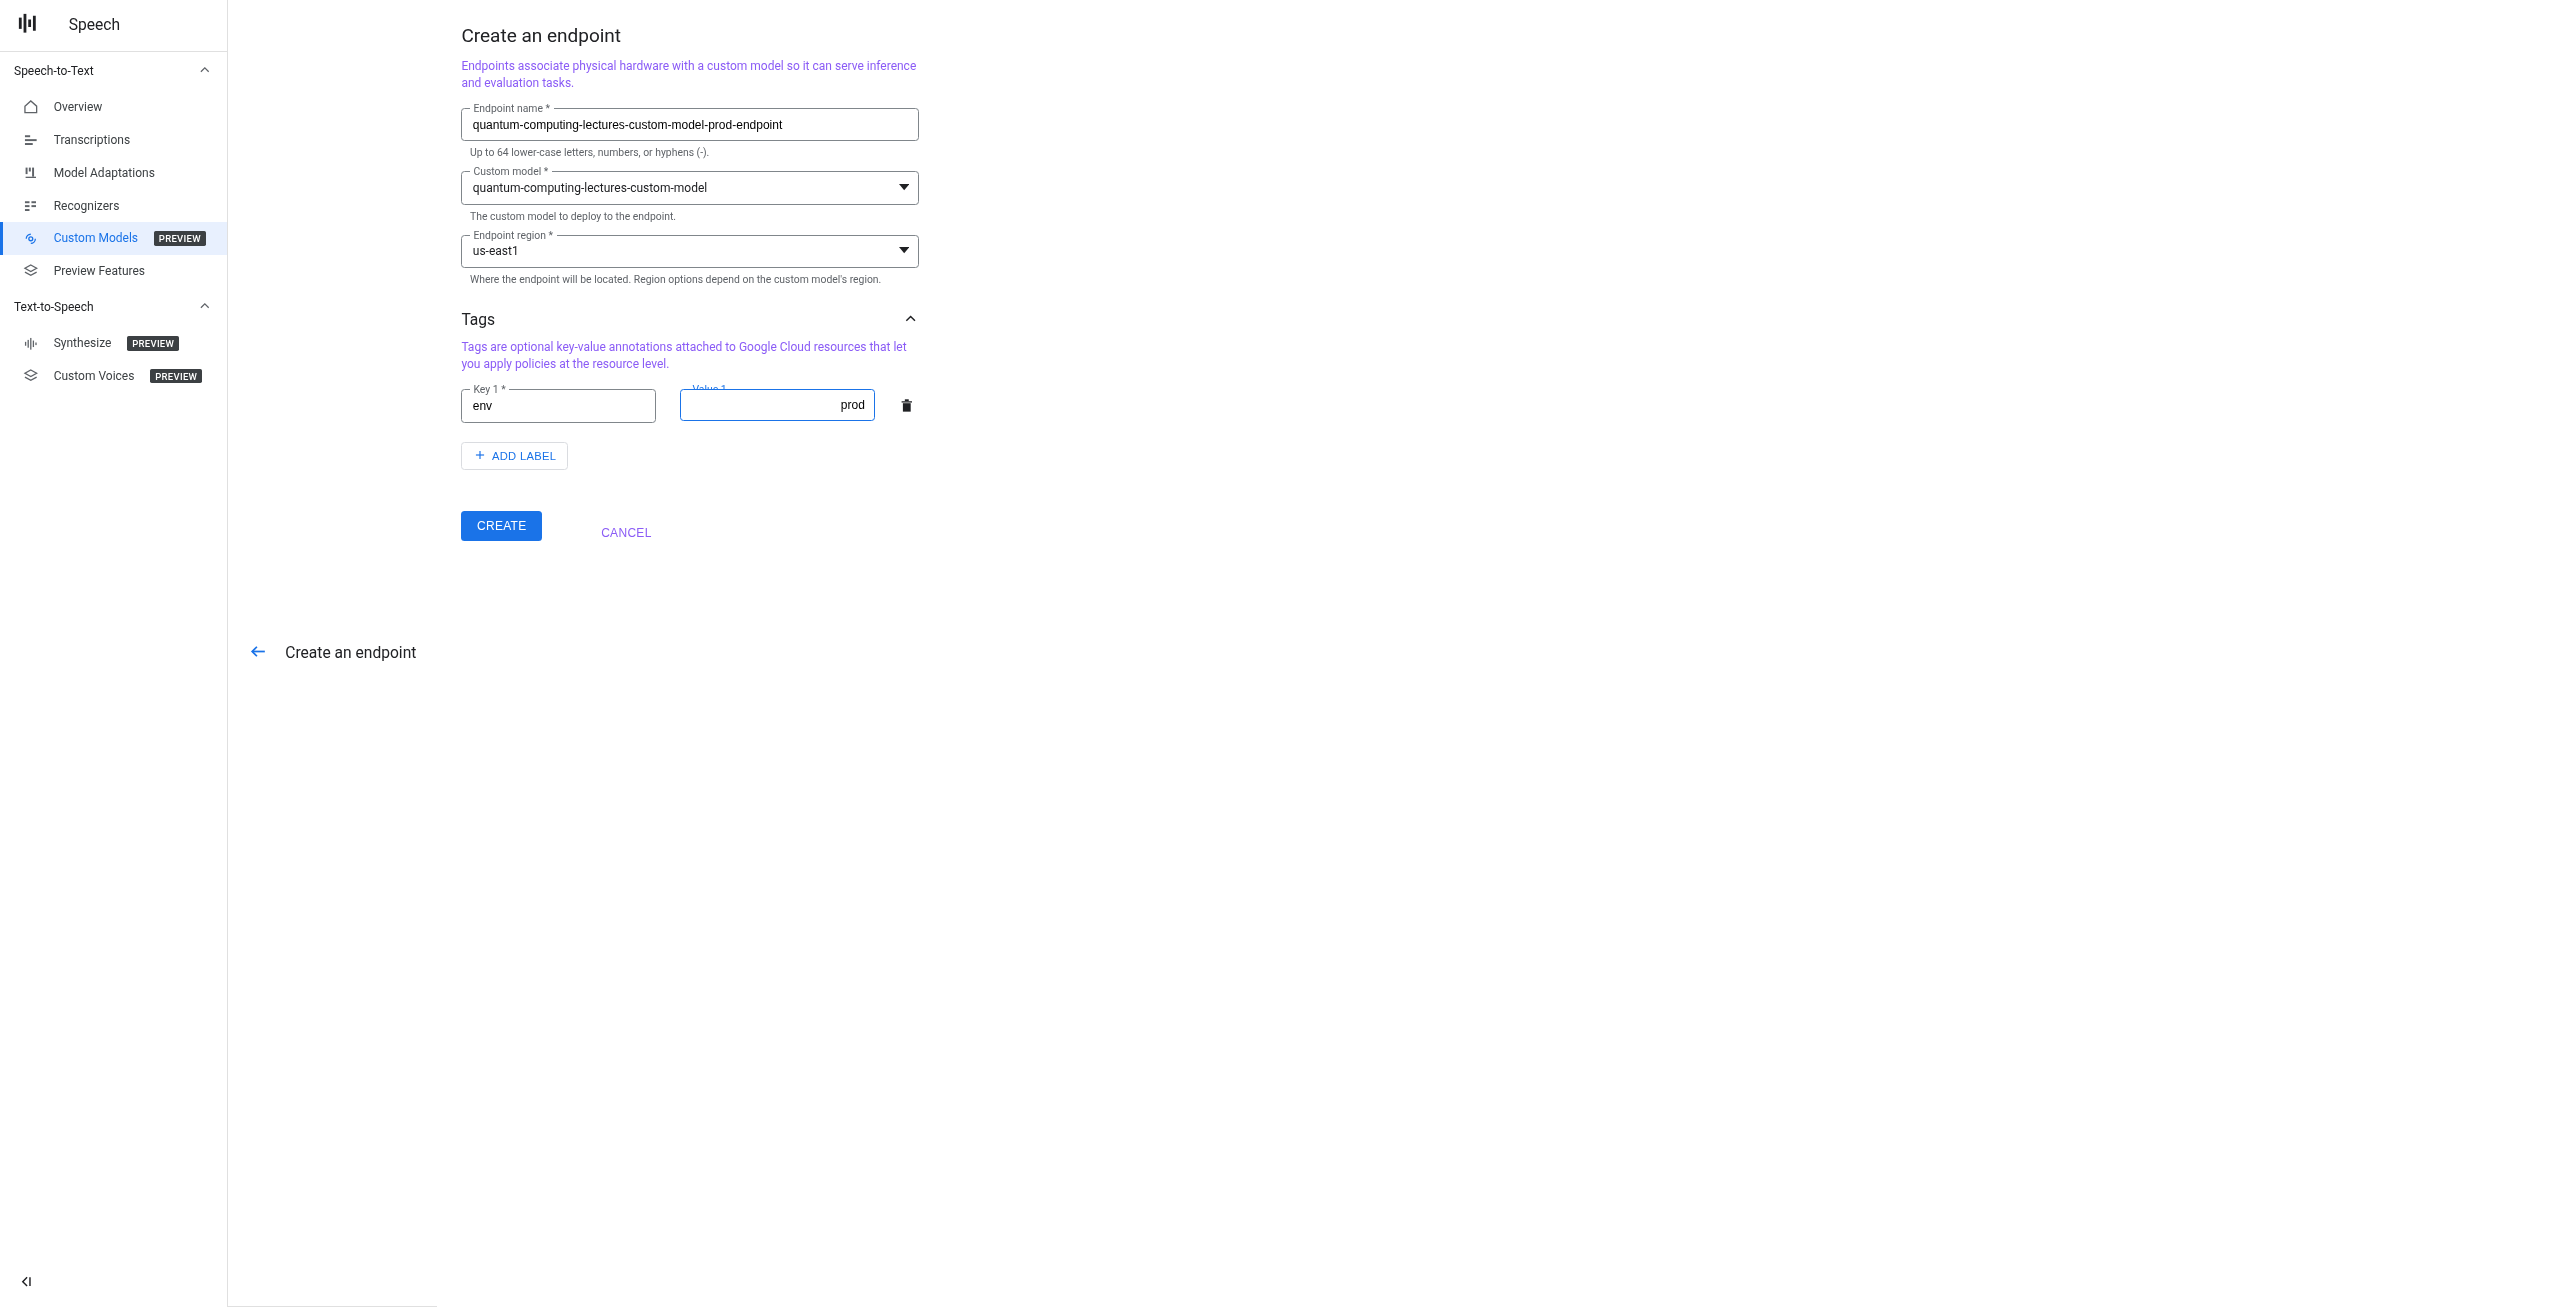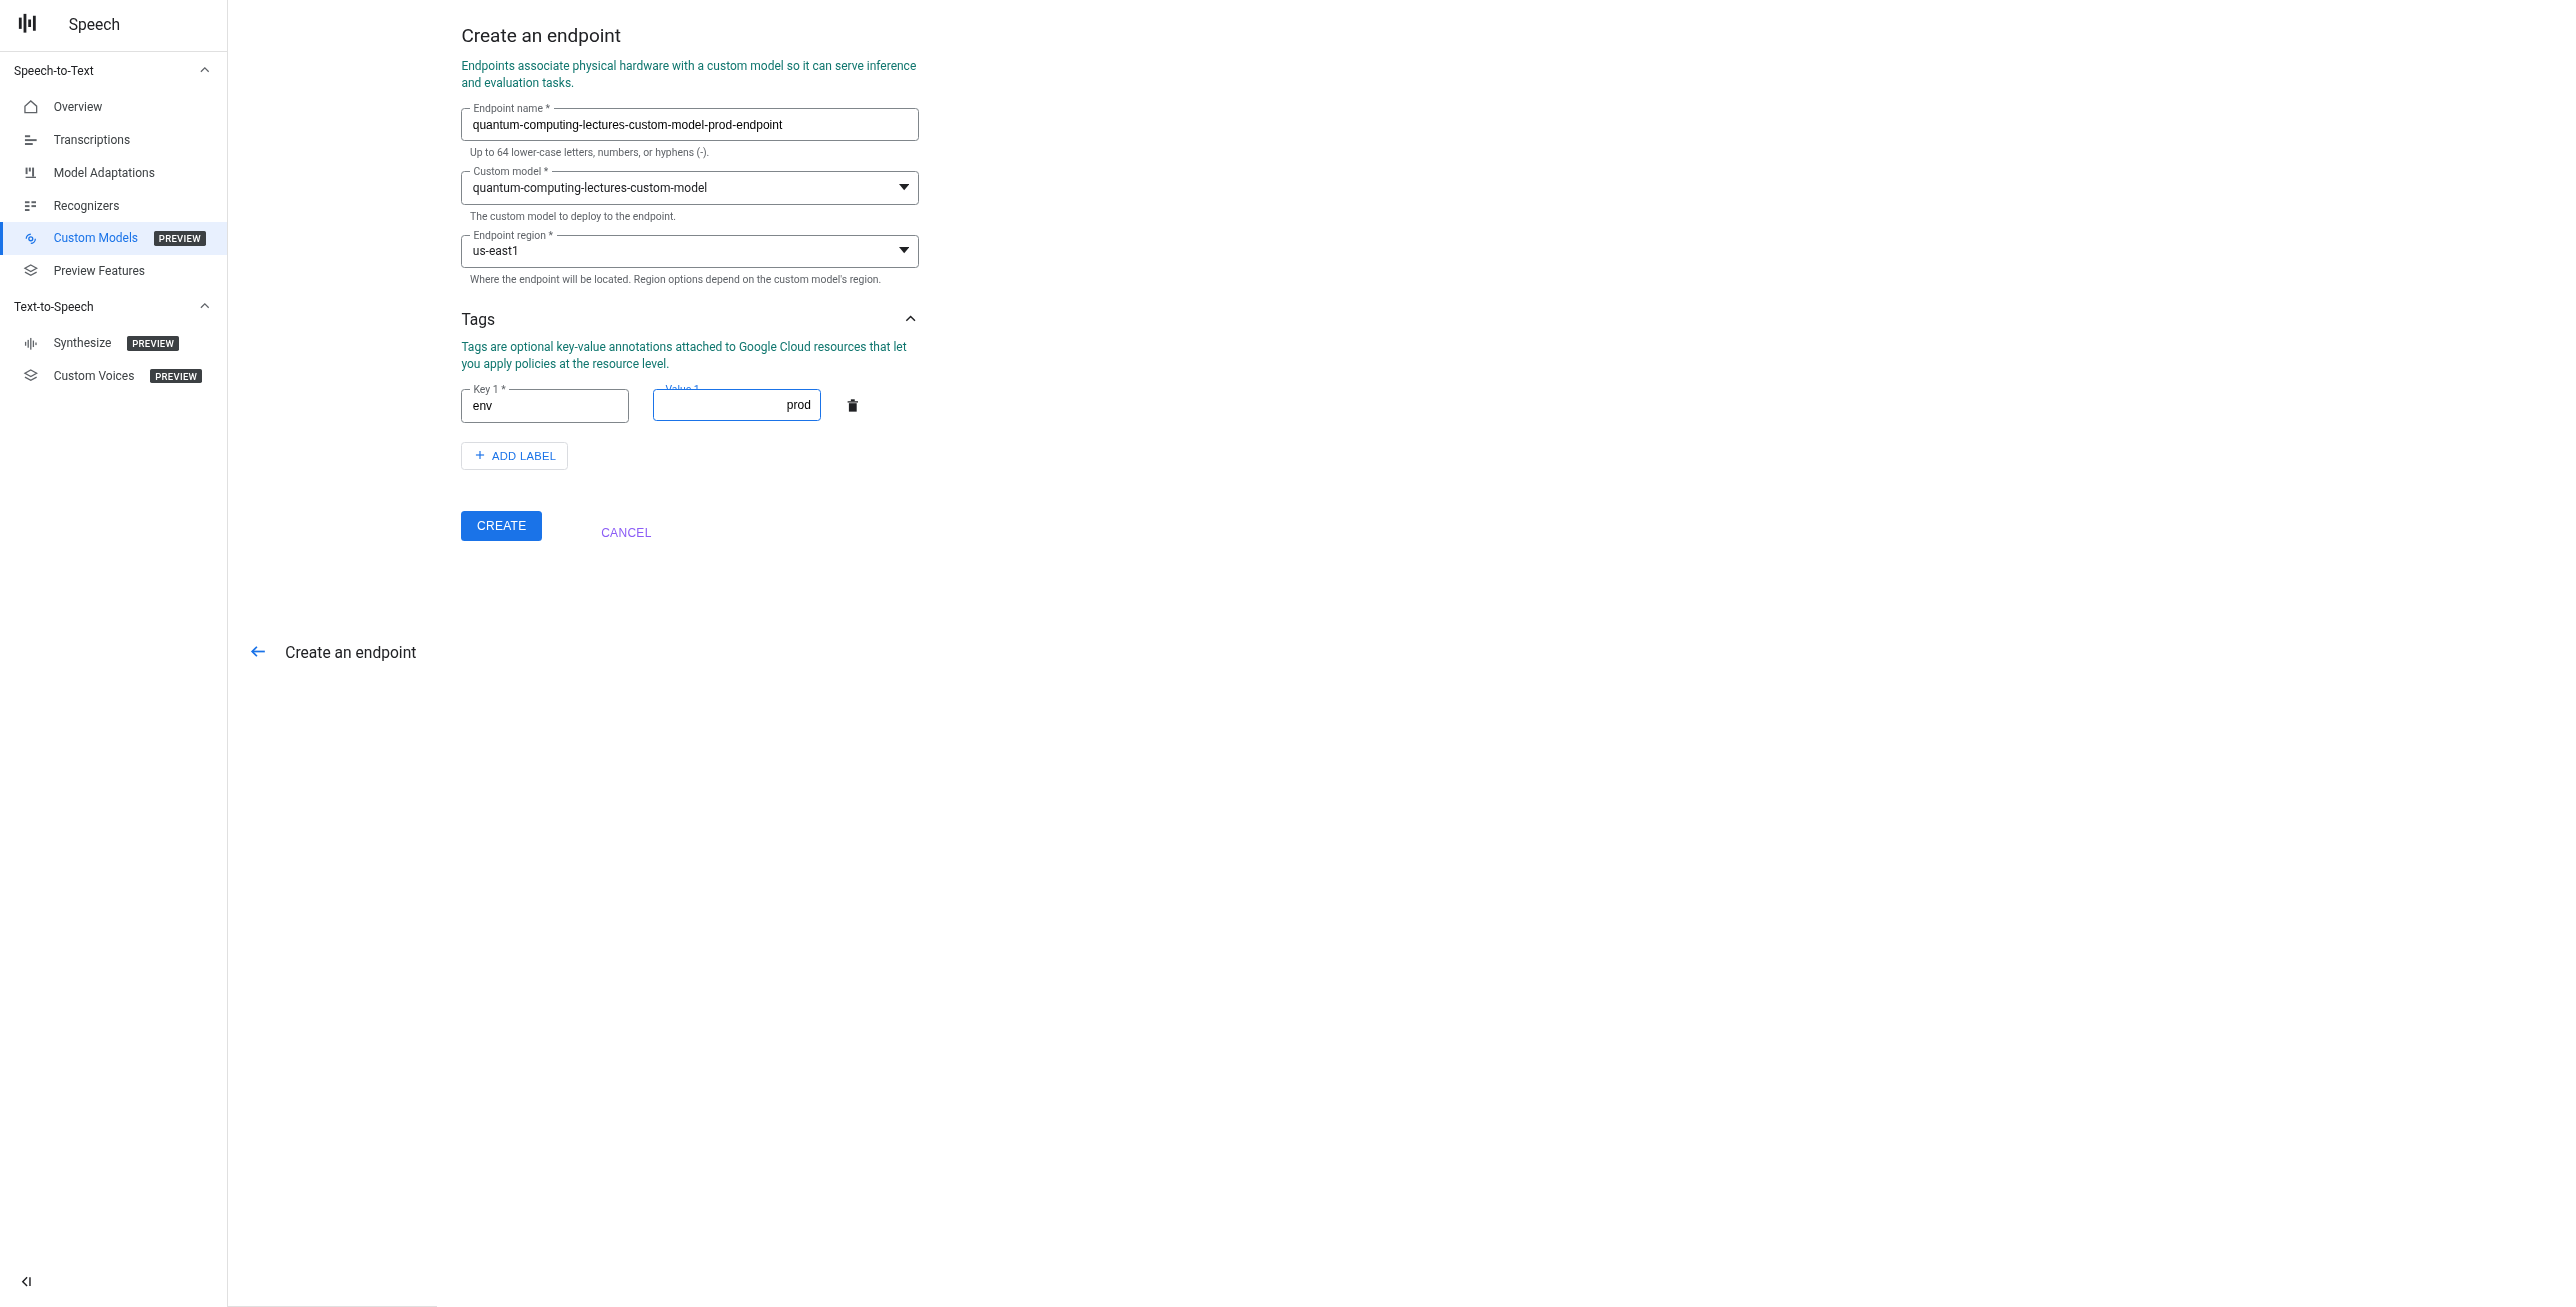--- a/index.html
+++ b/index.html
@@ -85,21 +85,21 @@
     gap: 17.3px;
     padding: 10.4px 21px;
     border-bottom: 0.9px solid #e0e0e0;
     font-size: 15.6px;
   }
   .topbar .back { cursor: pointer; color: #1a73e8; }
   .topbar .back svg { width: 19px; height: 19px; }
   .content { padding: 17.3px 24px; max-width: 778px; }
   h2 { font-size: 19px; font-weight: 400; margin: 7px 0 10.4px; }
   h3 { font-size: 15.6px; font-weight: 400; margin: 0; }
-  .desc { color: #0f766e; font-size: 12px; max-width: 467px; margin-bottom: 15.6px; line-height: 1.45; }
+  .desc { color: #8b5cf6; font-size: 12px; max-width: 467px; margin-bottom: 15.6px; line-height: 1.45; }
   .field-wrap { position: relative; width: 458px; margin-top: 12px; }
   .field-label {
     position: absolute;
     top: -6px; left: 8.6px;
     background: #fff;
     padding: 0 3.5px;
     font-size: 10.4px;
     color: #5f6368;
     text-align: right;
   }
@@ -120,21 +120,21 @@
   .helper { font-size: 10.4px; color: #5f6368; margin: 5.2px 0 0 8.6px; }
   .tags-header {
     display: flex;
     align-items: center;
     justify-content: space-between;
     width: 458px;
     margin-top: 24px;
   }
   .tags-header svg { width: 17.3px; height:17.3px; cursor:pointer; }
   .tag-row { display: flex; align-items: flex-start; gap: 24px; margin-top: 12px; }
-  .tag-field { position: relative; width: 168px; }
+  .tag-field { position: relative; width: 195px; }
   .delete-btn { margin-top: 8.6px; cursor:pointer; }
   .delete-btn svg { width:15.6px; height:15.6px; }
   .add-label-btn {
     display: inline-flex;
     align-items: center;
     gap: 5.2px;
     border: 0.9px solid #dadce0;
     background: #fff;
     color: #1a73e8;
     font-size: 11.2px;

